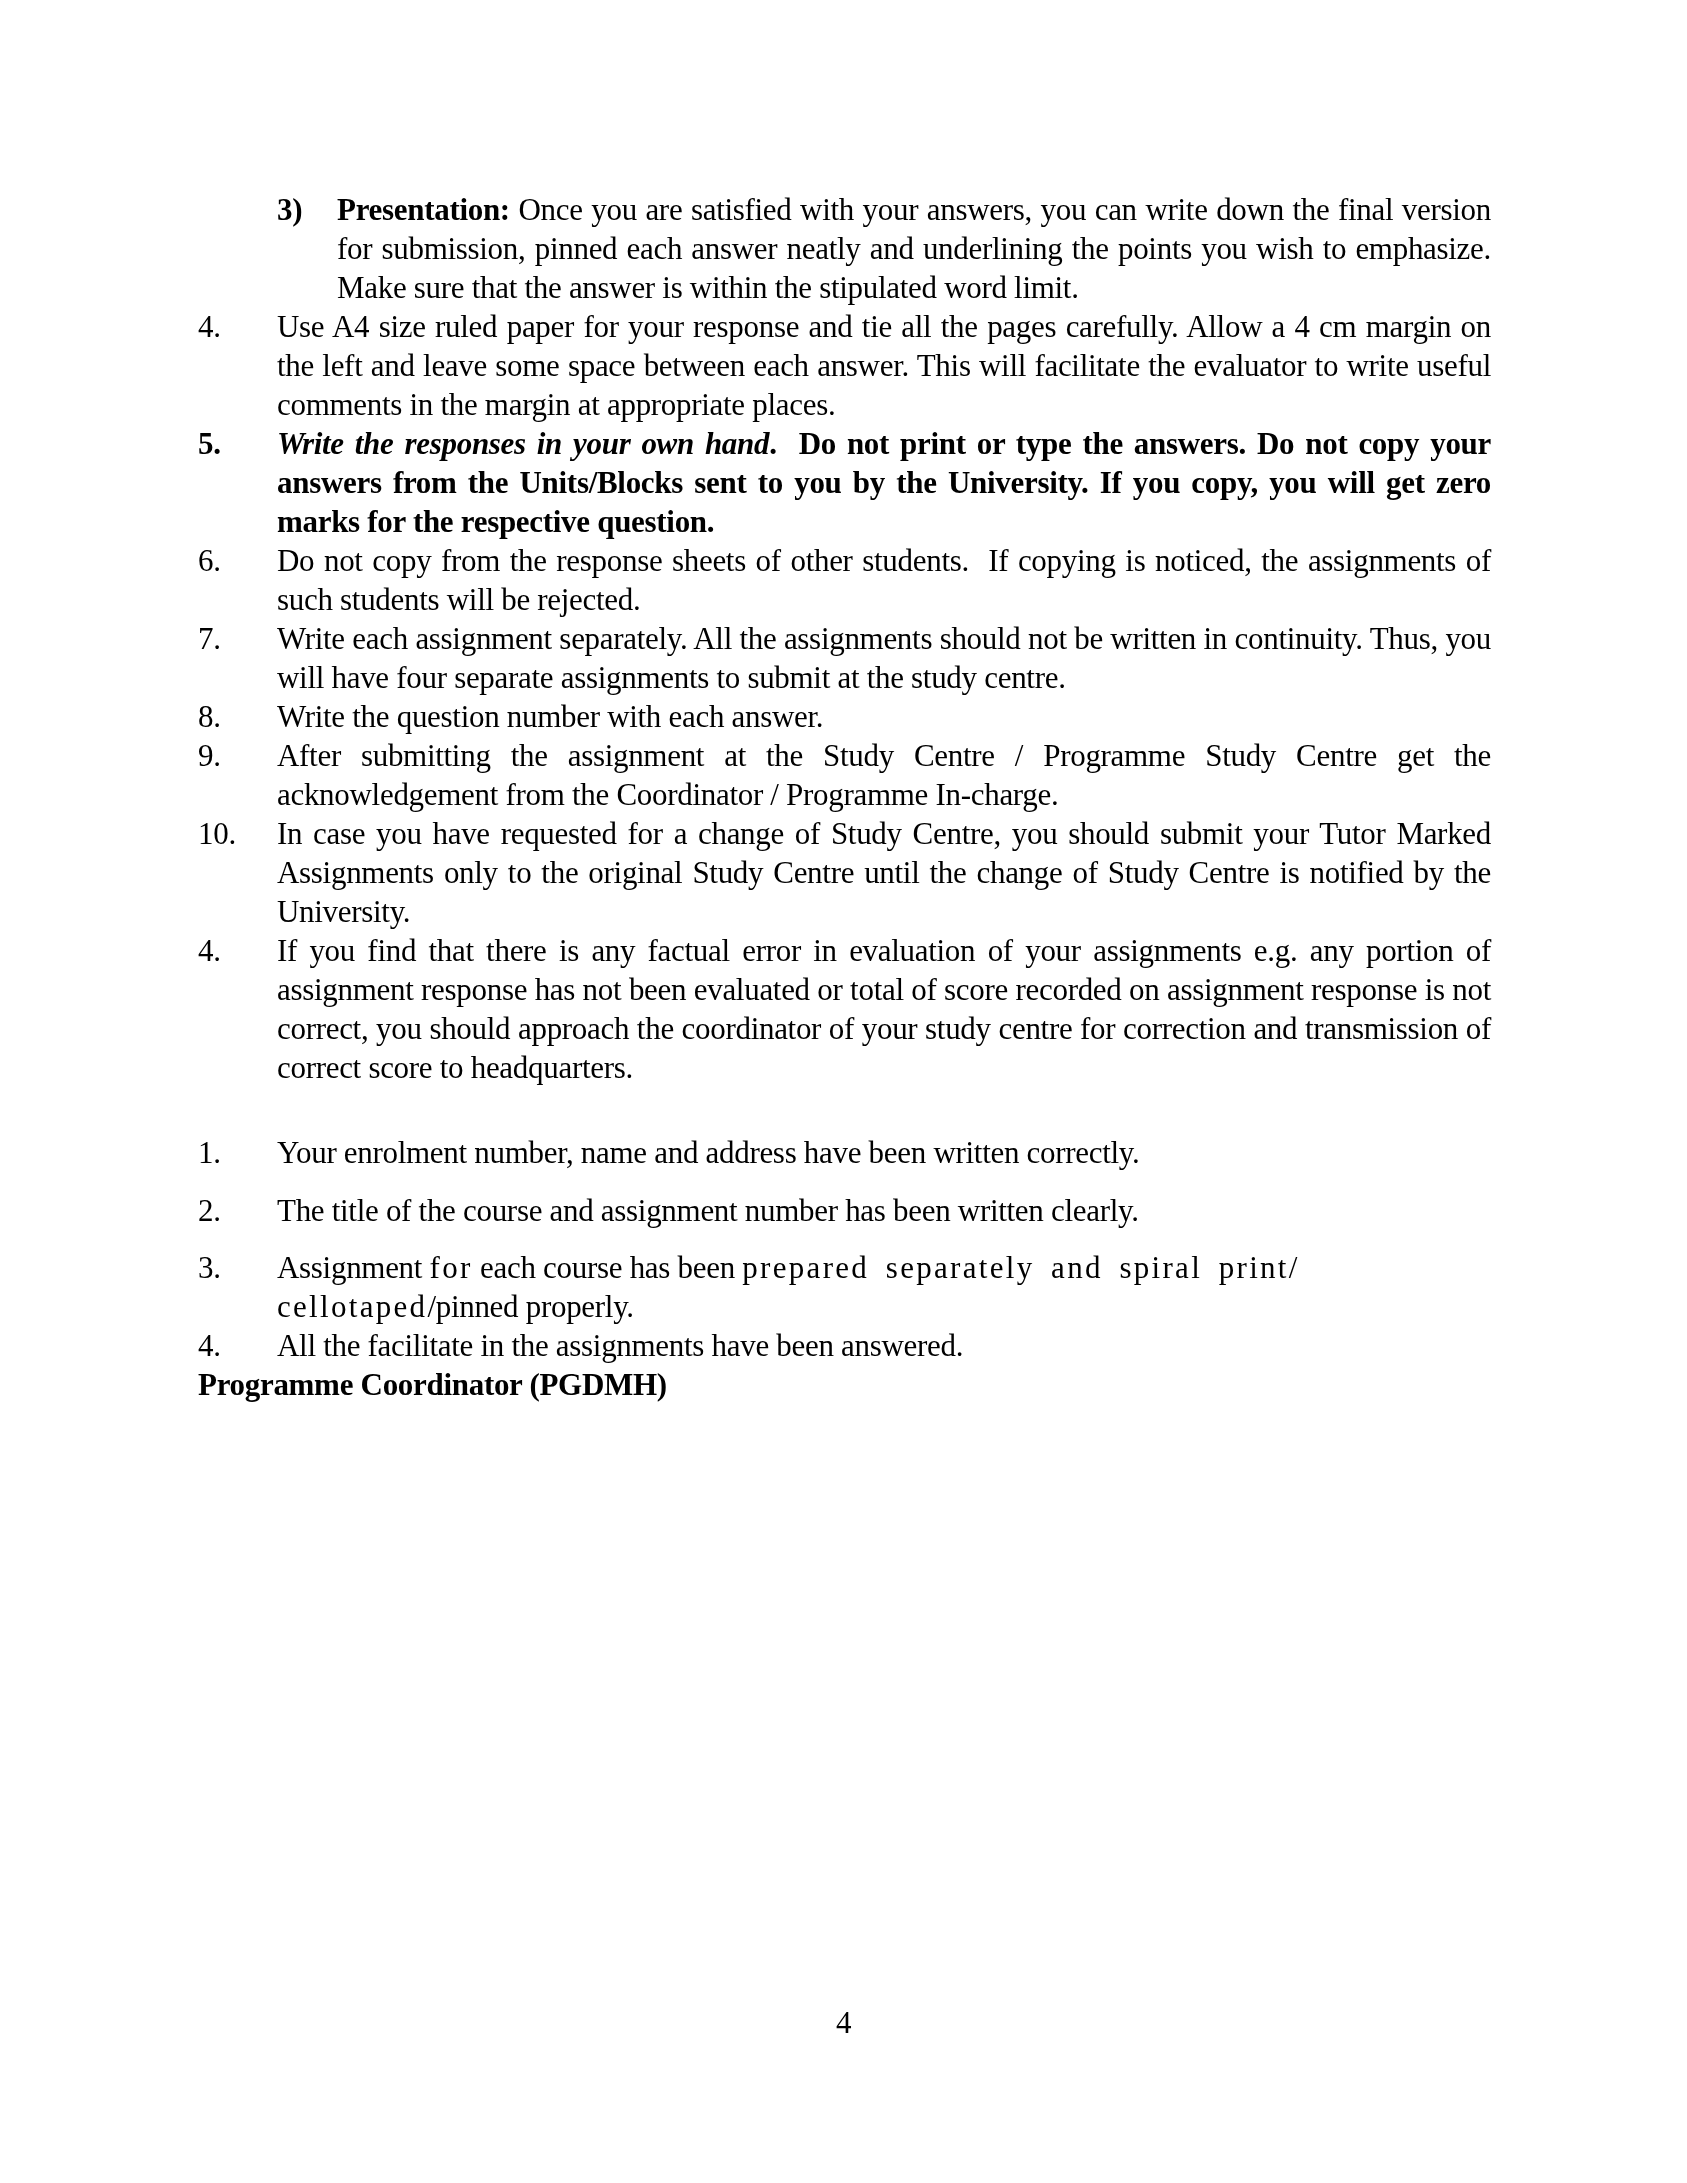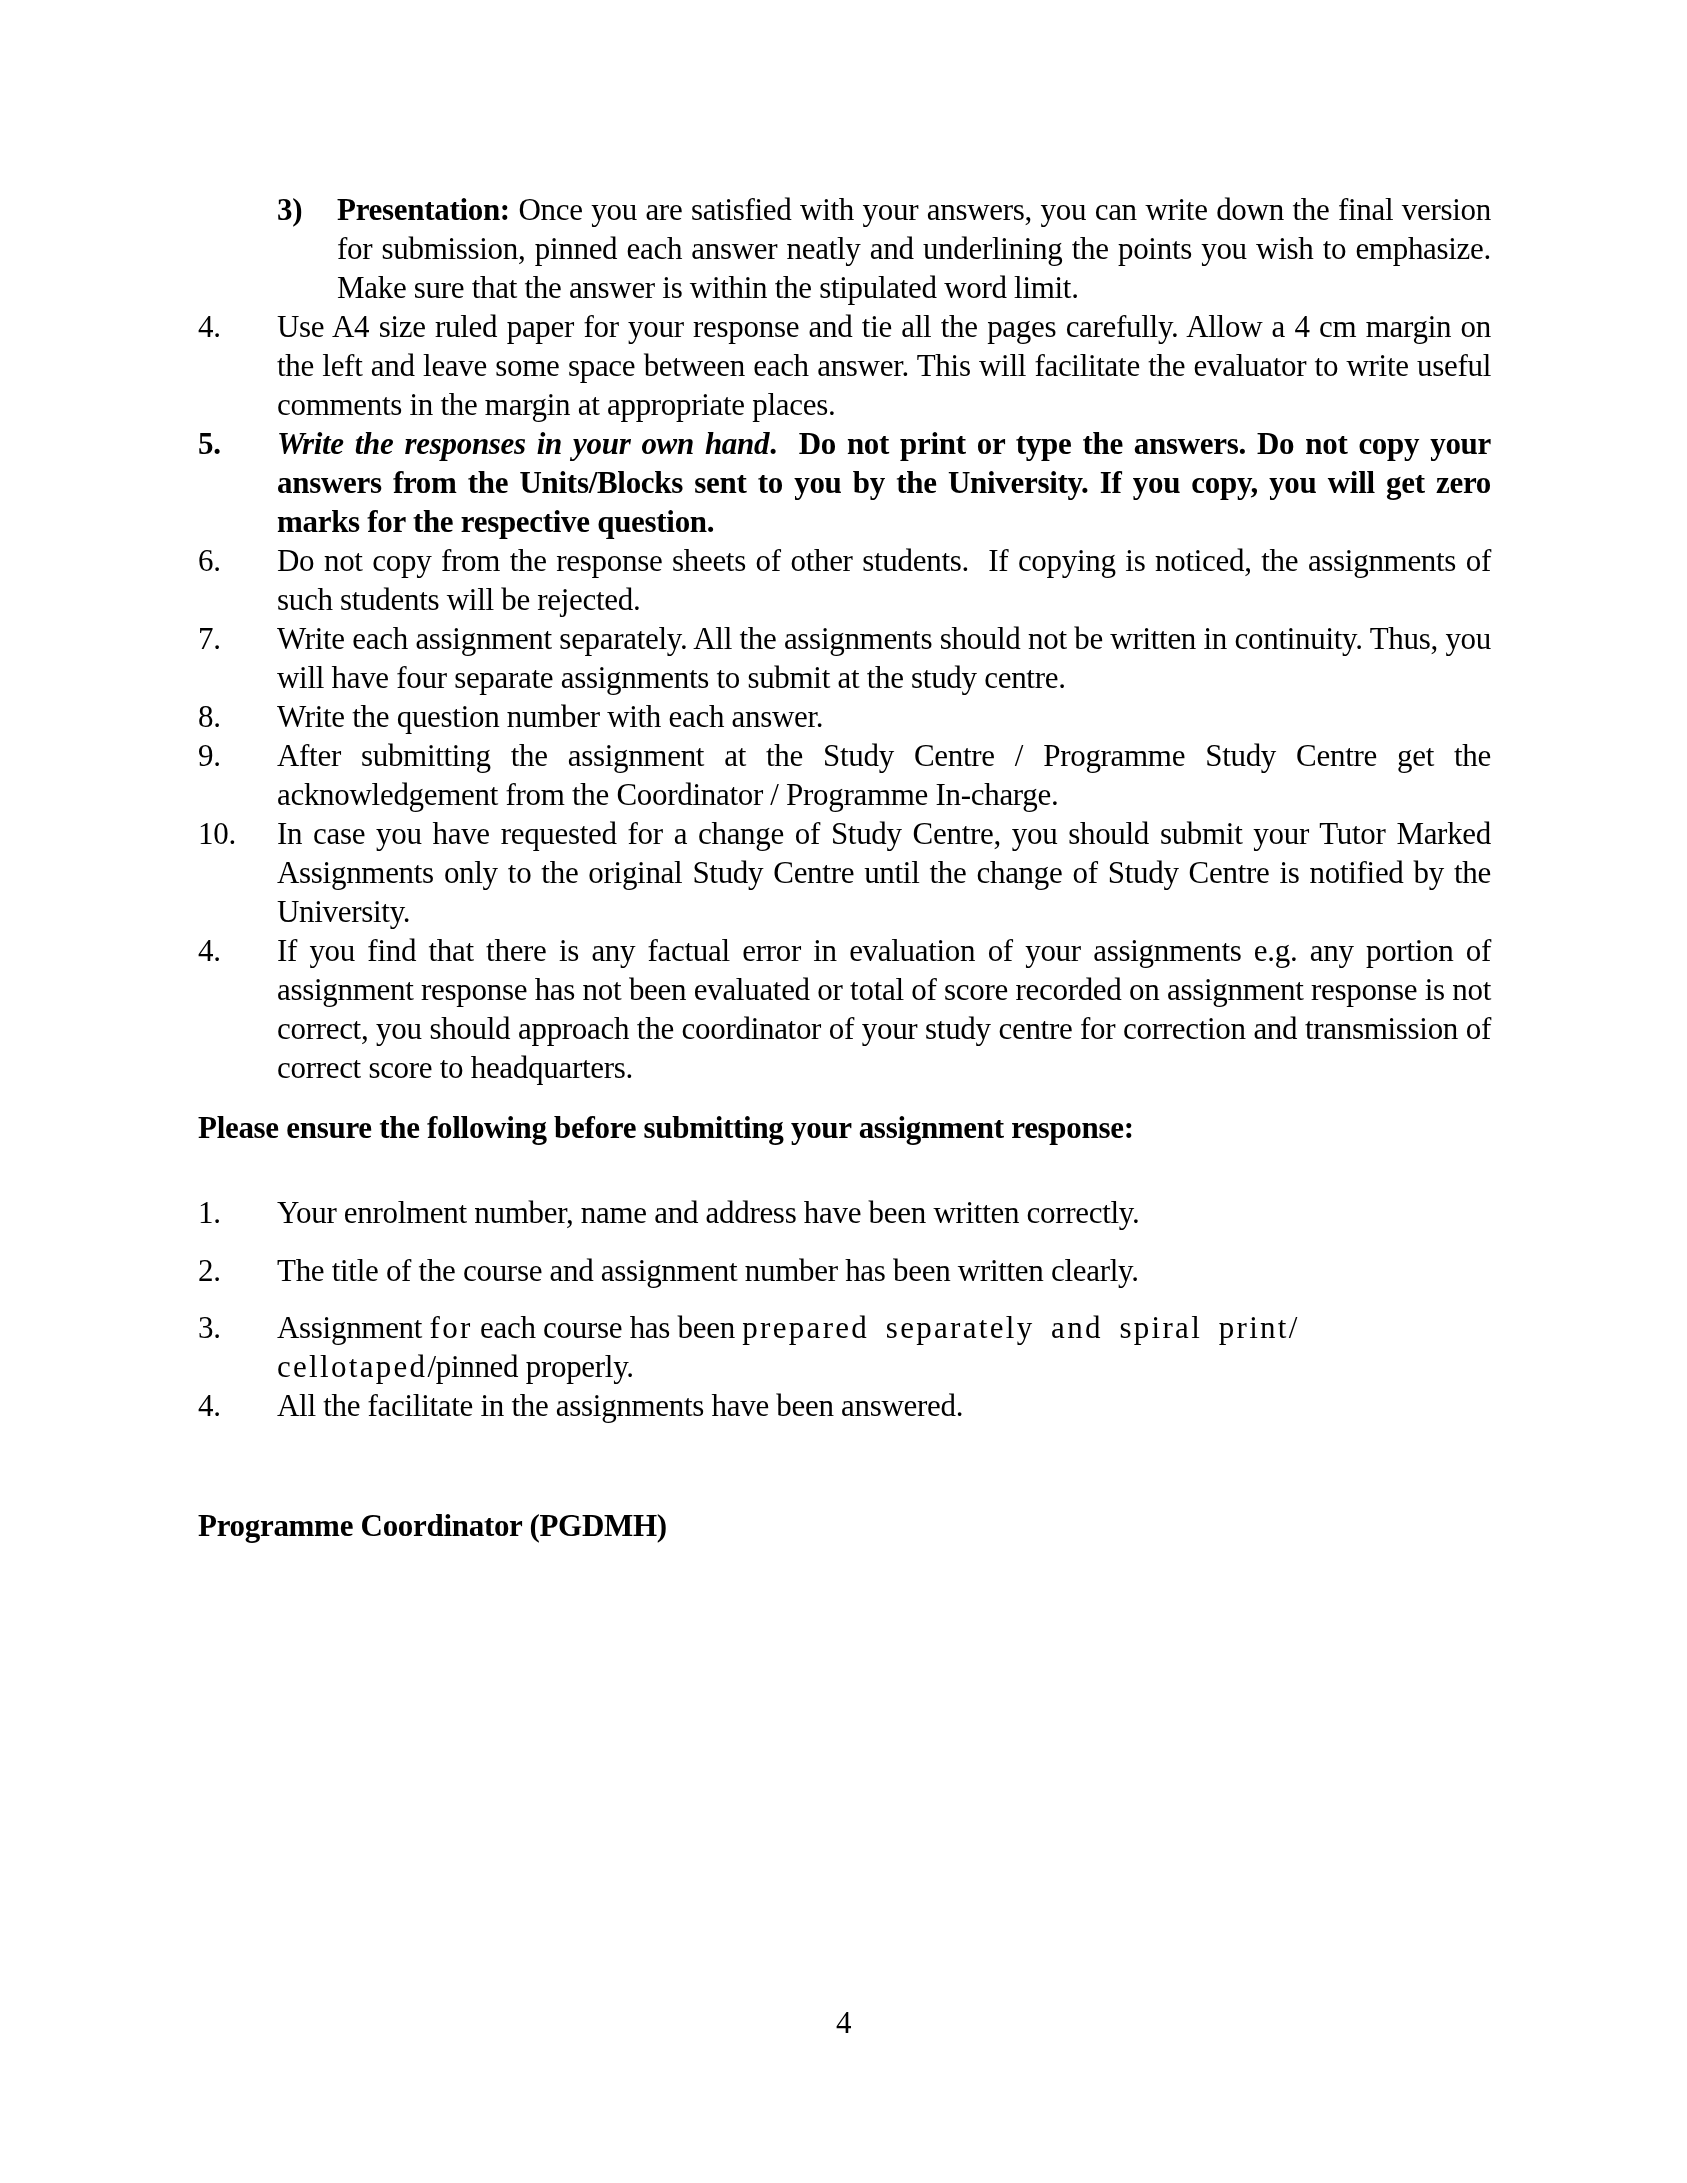--- a/index.html
+++ b/index.html
@@ -31,21 +31,21 @@
   .heading {
     font-weight: bold;
     margin-top: 21px;
   }
   .checklist { margin-top: 46px; }
   .checklist .row { text-align: left; }
   .checklist .row .text { text-align: left; }
   .checklist .row.gap { margin-bottom: 18.5px; }
   .spaced { letter-spacing: 2.3px; word-spacing: 6.6px; text-align: center; }
   .closing-wish { font-weight: bold; margin-top: 118px; }
-  .closing-sig  { font-weight: bold; margin-top: 81px; }
+  .closing-sig  { font-weight: bold; }
   .pagenum {
     position: absolute;
     top: 2003px;
     left: 0;
     width: 1687px;
     text-align: center;
   }
 </style>
 </head>
 <body>
@@ -91,21 +91,20 @@
     <div class="row">
       <span class="marker">10.</span>
       <span class="text">In case you have requested for a change of Study Centre, you should submit your Tutor Marked Assignments only to the original Study Centre until the change of Study Centre is notified by the University.</span>
     </div>
 
     <div class="row">
       <span class="marker">4.</span>
       <span class="text">If you find that there is any factual error in evaluation of your assignments e.g. any portion of assignment response has not been evaluated or total of score recorded on assignment response is not correct, you should approach the coordinator of your study centre for correction and transmission of correct score to headquarters.</span>
     </div>
 
-    <div class="heading">Please ensure the following before submitting your assignment response:</div>
 
     <div class="checklist">
       <div class="row gap">
         <span class="marker">1.</span>
         <span class="text">Your enrolment number, name and address have been written correctly.</span>
       </div>
       <div class="row gap">
         <span class="marker">2.</span>
         <span class="text">The title of the course and assignment number has been written clearly.</span>
       </div>

